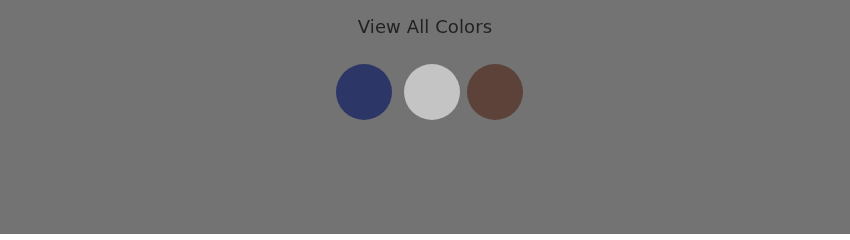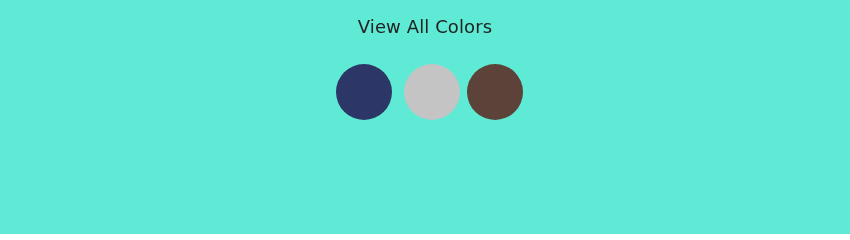--- a/index.html
+++ b/index.html
@@ -53,21 +53,21 @@
     flex: 0 0 auto;
     display: block;
   }
 
   .swatch-gap-a { width: 12px; height: 1px; flex: 0 0 auto; }
   .swatch-gap-b { width: 7px;  height: 1px; flex: 0 0 auto; }
 </style>
 </head>
 <body>
 
-<div class="color-picker-panel" style="background-color: #5eead4;">
+<div class="color-picker-panel" style="background-color: #737373;">
 
   <div class="panel-title" style="color: rgb(34, 34, 34);">View All Colors</div>
 
   <div class="swatch-row">
 
     <div class="swatch" style="background-color: rgb(45, 55, 103);"></div>
 
     <div class="swatch-gap-a"></div>
 
     <div class="swatch" style="background-color: rgb(196, 196, 196);"></div>

